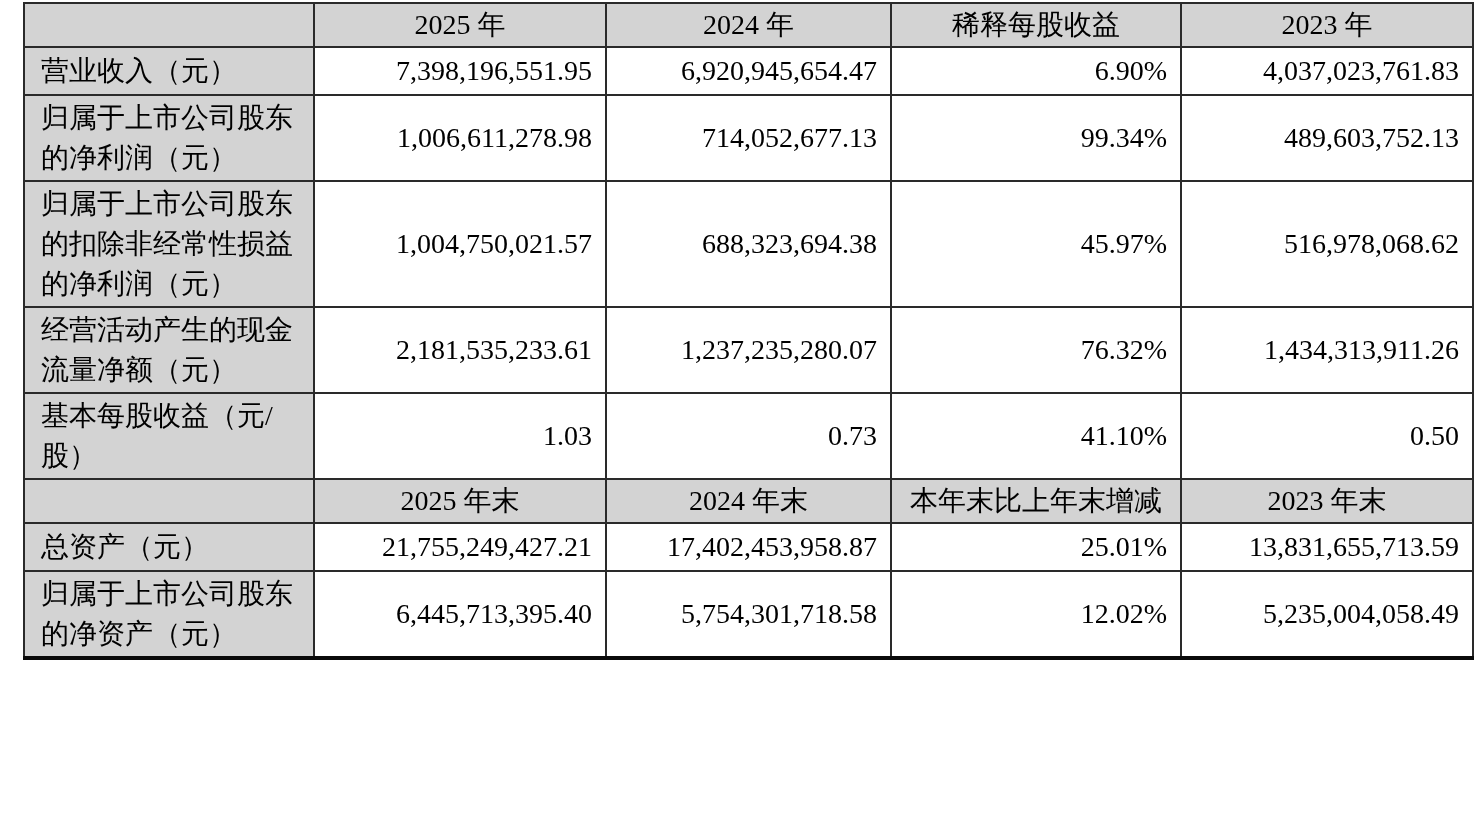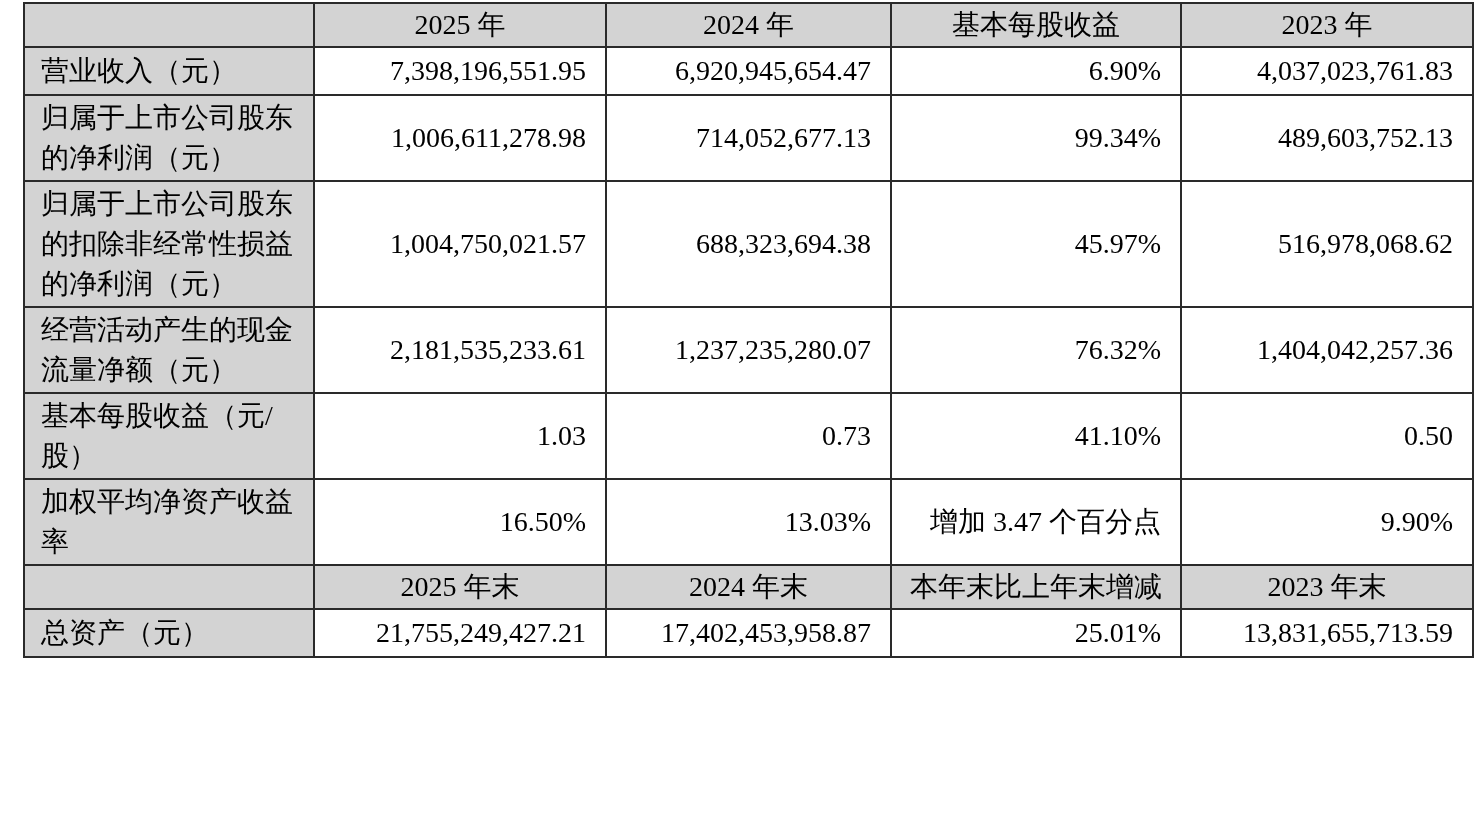--- a/index.html
+++ b/index.html
@@ -44,21 +44,21 @@
   td.lbl {
     background: var(--header-bg, #d3d3d3);
     text-align: left;
     padding: 2px 18px 2px 16px;
     margin-top: 28px;
   }
   
   td.val {
     background: #ffffff;
     text-align: right;
-    padding: 2px 19px 2px 6px;
+    padding: 2px 13px 2px 6px;
   }
   tr.r1 td { height: 48px; }      
   tr.r2 td { height: 86px; }      
   tr.r3 td { height: 124px; }     
   tr.last td { border-bottom: 4px solid #0a0a0a; }
 </style>
 </head>
 <body>
 
 <div class="page">
@@ -69,21 +69,21 @@
       <col style="width:285px">
       <col style="width:290px">
       <col style="width:292px">
     </colgroup>
 
     <tbody>
         <tr class="hdr">
       <th></th>
       <th>2025 年</th>
       <th>2024 年</th>
-      <th>基本每股收益</th>
+      <th>稀释每股收益</th>
       <th>2023 年</th>
     </tr>
 
     <tr class="r1">
       <td class="lbl">营业收入（元）</td>
       <td class="val">7,398,196,551.95</td>
       <td class="val">6,920,945,654.47</td>
       <td class="val">6.90%</td>
       <td class="val">4,037,023,761.83</td>
     </tr>
@@ -102,51 +102,51 @@
       <td class="val">688,323,694.38</td>
       <td class="val">45.97%</td>
       <td class="val">516,978,068.62</td>
     </tr>
 
     <tr class="r2">
       <td class="lbl">经营活动产生的现金流量净额（元）</td>
       <td class="val">2,181,535,233.61</td>
       <td class="val">1,237,235,280.07</td>
       <td class="val">76.32%</td>
-      <td class="val">1,404,042,257.36</td>
+      <td class="val">1,434,313,911.26</td>
     </tr>
 
     <tr class="r2">
       <td class="lbl">基本每股收益（元/股）</td>
       <td class="val">1.03</td>
       <td class="val">0.73</td>
       <td class="val">41.10%</td>
       <td class="val">0.50</td>
     </tr>
 
 
-    <tr class="r2">
-      <td class="lbl">加权平均净资产收益率</td>
-      <td class="val">16.50%</td>
-      <td class="val">13.03%</td>
-      <td class="val">增加 3.47 个百分点</td>
-      <td class="val">9.90%</td>
-    </tr>
 
     <tr class="hdr">
       <th></th>
       <th>2025 年末</th>
       <th>2024 年末</th>
       <th>本年末比上年末增减</th>
       <th>2023 年末</th>
     </tr>
 
     <tr class="r1">
       <td class="lbl">总资产（元）</td>
       <td class="val">21,755,249,427.21</td>
       <td class="val">17,402,453,958.87</td>
       <td class="val">25.01%</td>
       <td class="val">13,831,655,713.59</td>
     </tr>
 
+    <tr class="r2 last">
+      <td class="lbl">归属于上市公司股东的净资产（元）</td>
+      <td class="val">6,445,713,395.40</td>
+      <td class="val">5,754,301,718.58</td>
+      <td class="val">12.02%</td>
+      <td class="val">5,235,004,058.49</td>
+    </tr>
   </tbody>
     </table>
 </div>
 
 </body></html>

